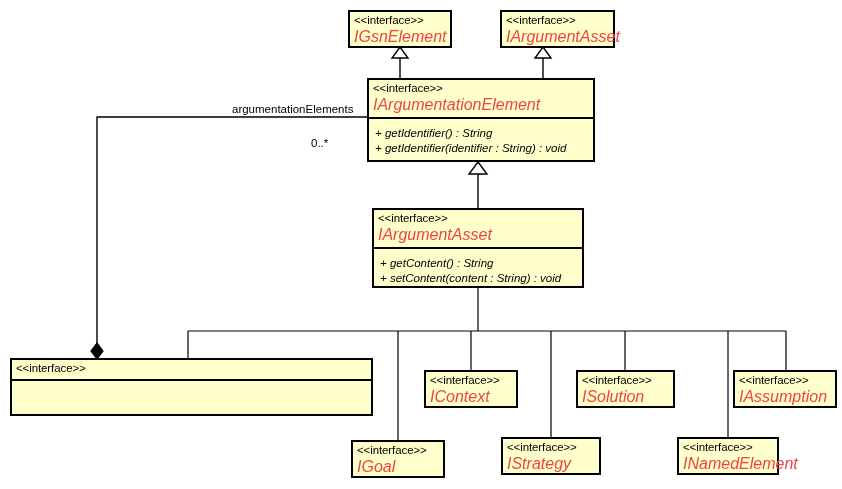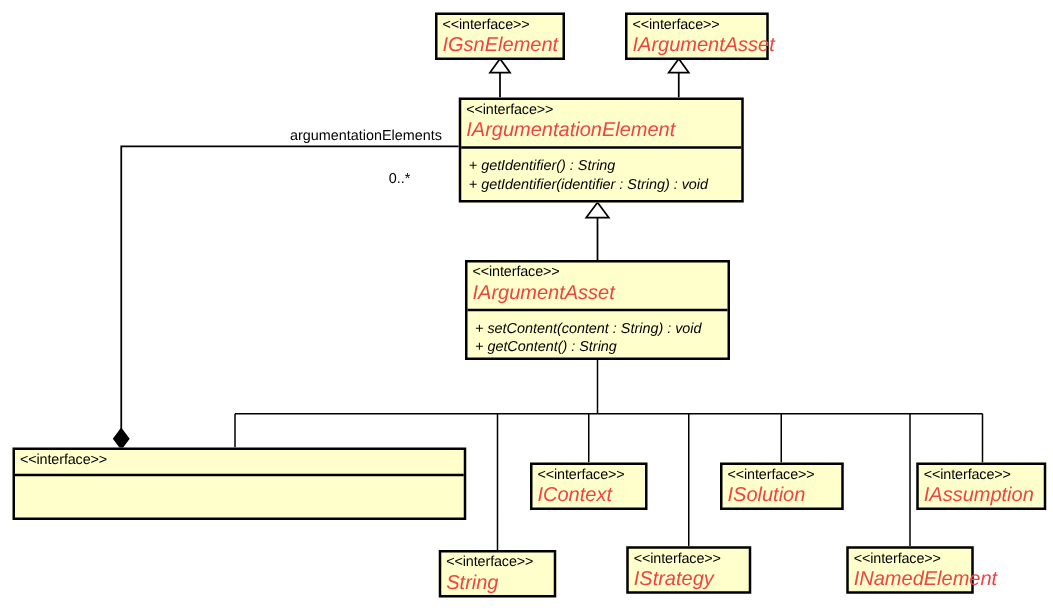--- a/index.html
+++ b/index.html
@@ -160,22 +160,22 @@
       <div class="member">+ getIdentifier(identifier : String) : void</div>
     </div>
   </div>
 
   <div class="uml-class" style="left:372px; top:208px; width:212px; height:80px;">
     <div class="uml-head with-body">
       <div class="stereotype">&lt;&lt;interface&gt;&gt;</div>
       <div class="classname">IArgumentAsset</div>
     </div>
     <div class="uml-body">
+      <div class="member">+ getContent() : String</div>
       <div class="member">+ setContent(content : String) : void</div>
-      <div class="member">+ getContent() : String</div>
     </div>
   </div>
 
   <div class="uml-class" style="left:10px; top:358px; width:363px; height:58px;">
     <div class="uml-head with-body">
       <div class="stereotype">&lt;&lt;interface&gt;&gt;</div>
     </div>
   </div>
 
   <div class="uml-class" style="left:424px; top:370px; width:94px; height:38px;">
@@ -195,21 +195,21 @@
   <div class="uml-class" style="left:733px; top:370px; width:104px; height:38px;">
     <div class="uml-head">
       <div class="stereotype">&lt;&lt;interface&gt;&gt;</div>
       <div class="classname">IAssumption</div>
     </div>
   </div>
 
   <div class="uml-class" style="left:351px; top:440px; width:94px; height:38px;">
     <div class="uml-head">
       <div class="stereotype">&lt;&lt;interface&gt;&gt;</div>
-      <div class="classname">String</div>
+      <div class="classname">IGoal</div>
     </div>
   </div>
 
   <div class="uml-class" style="left:501px; top:437px; width:100px; height:38px;">
     <div class="uml-head">
       <div class="stereotype">&lt;&lt;interface&gt;&gt;</div>
       <div class="classname">IStrategy</div>
     </div>
   </div>
 

